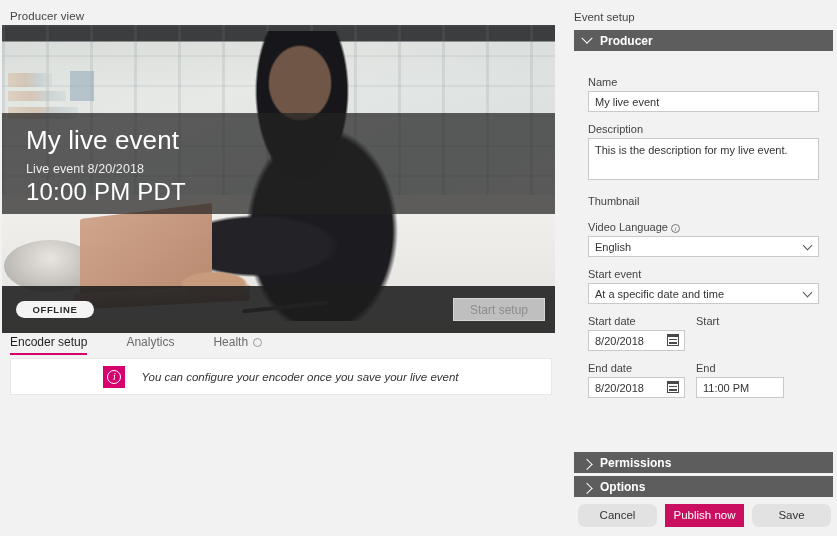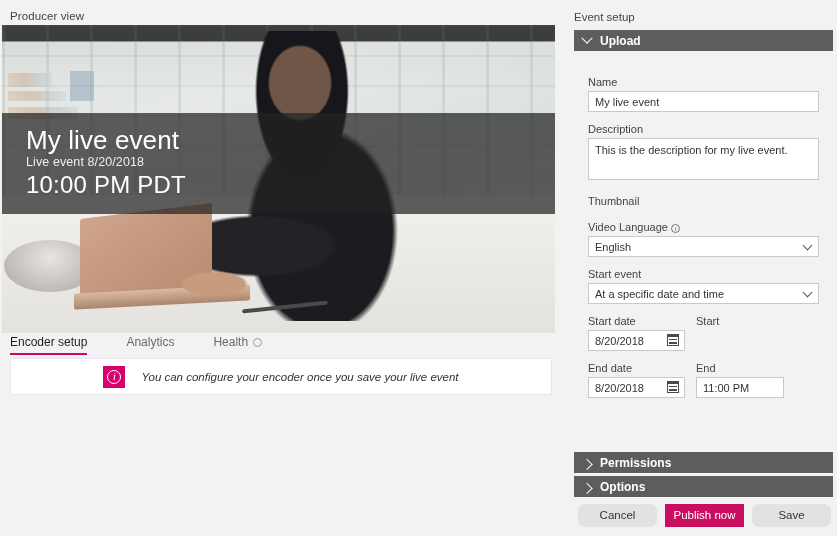--- a/index.html
+++ b/index.html
@@ -137,21 +137,21 @@
     color: #ffffff;
   }
   #event-title {
     font-size: 26px;
     font-weight: 400;
     line-height: 1.12;
     letter-spacing: 0.1px;
     color: #ffffff;
   }
   #event-subtitle {
-    margin-top: 0;
+    margin-top: 7px;
     font-size: 12.5px;
     color: #eeeeee;
     letter-spacing: 0.1px;
   }
   #event-time {
     margin-top: 2px;
     font-size: 24px;
     font-weight: 400;
     color: #ffffff;
     letter-spacing: 0.2px;
@@ -491,20 +491,24 @@
         <div id="hands"></div>
         <div id="pen"></div>
       </div>
 
       <div id="title-scrim">
         <div id="event-title">My live event</div>
         <div id="event-subtitle">Live event 8/20/2018</div>
         <div id="event-time">10:00 PM PDT</div>
       </div>
 
+      <div id="player-bar">
+        <div id="offline-badge">OFFLINE</div>
+        <div id="start-setup-button">Start setup</div>
+      </div>
     </div>
 
     <div id="tabs">
       <div class="tab active">
         <span>Encoder setup</span>
       </div>
       <div class="tab">
         <span>Analytics</span>
       </div>
       <div class="tab">
@@ -519,21 +523,21 @@
       <div id="encoder-message">You can configure your encoder once you save your live event</div>
     </div>
   </div>
 
   <div id="right-pane">
 
     <div id="event-setup-label">Event setup</div>
 
     <div class="section-header" id="details-header">
       <span class="chev down"></span>
-      <span>Upload</span>
+      <span>Producer</span>
     </div>
 
     <div id="details-body">
 
       <label class="field-label">Name</label>
       <input class="txt" type="text" value="My live event" style="">
 
       <div class="field-gap"></div>
 
       <label class="field-label">Description</label>

